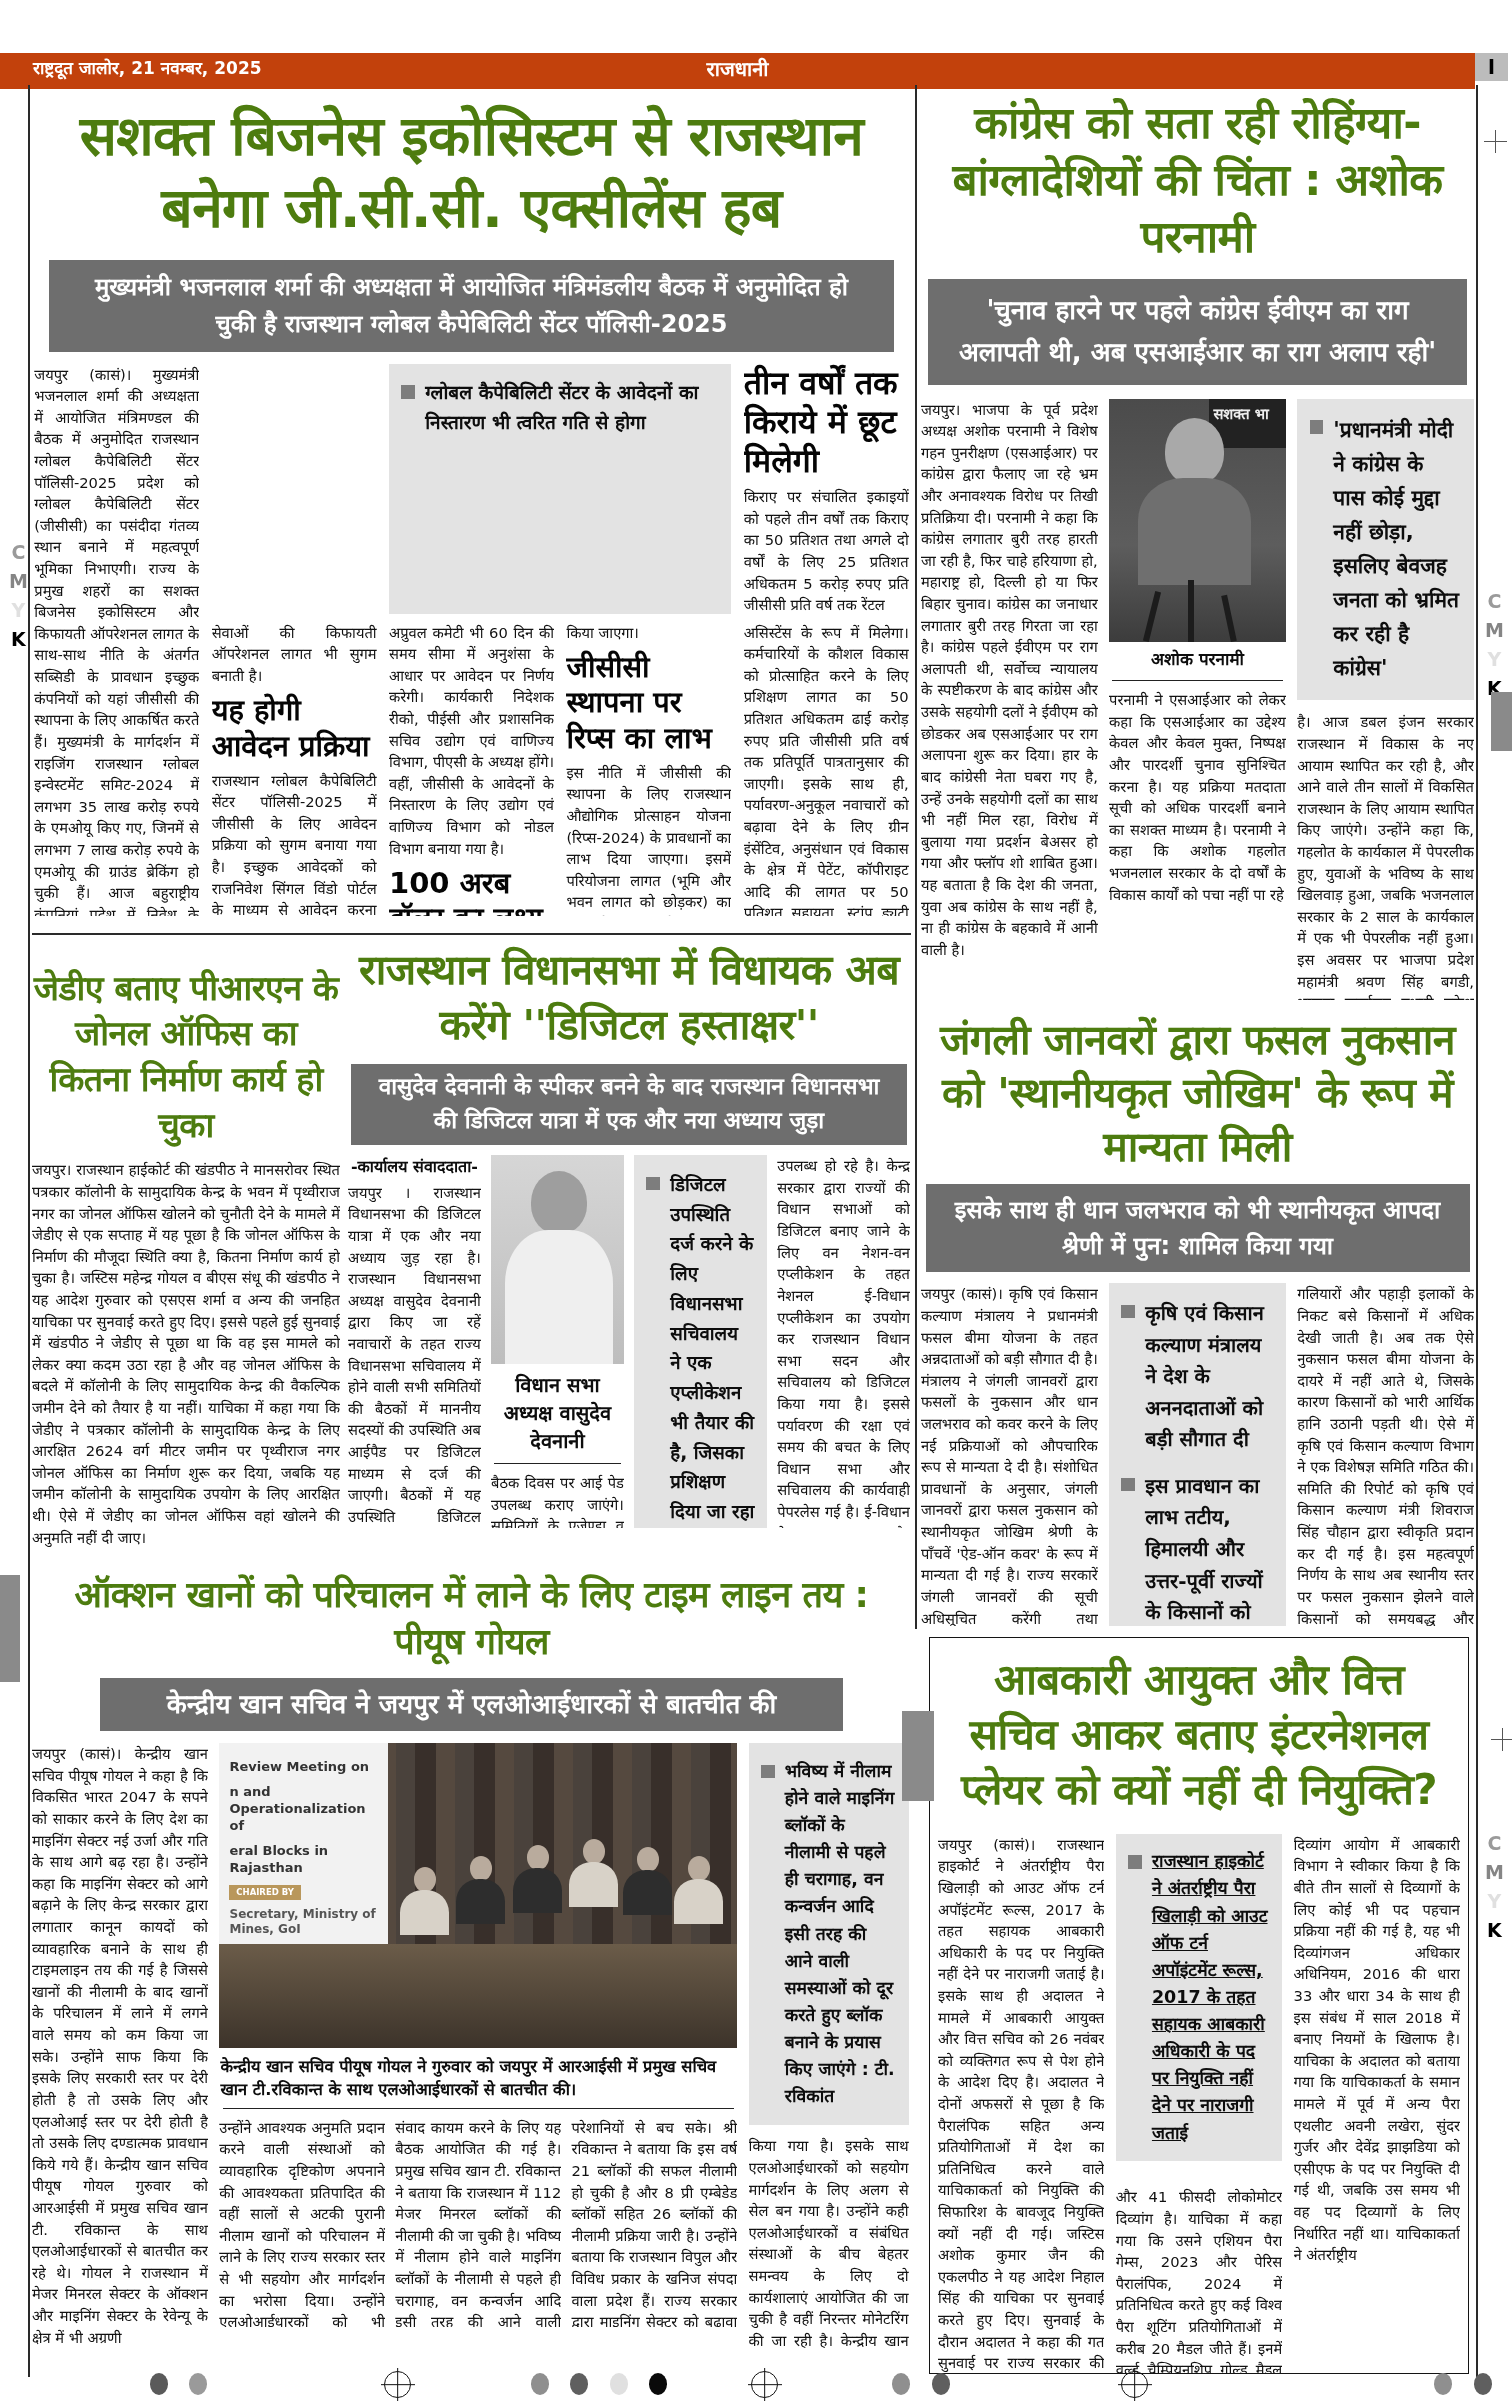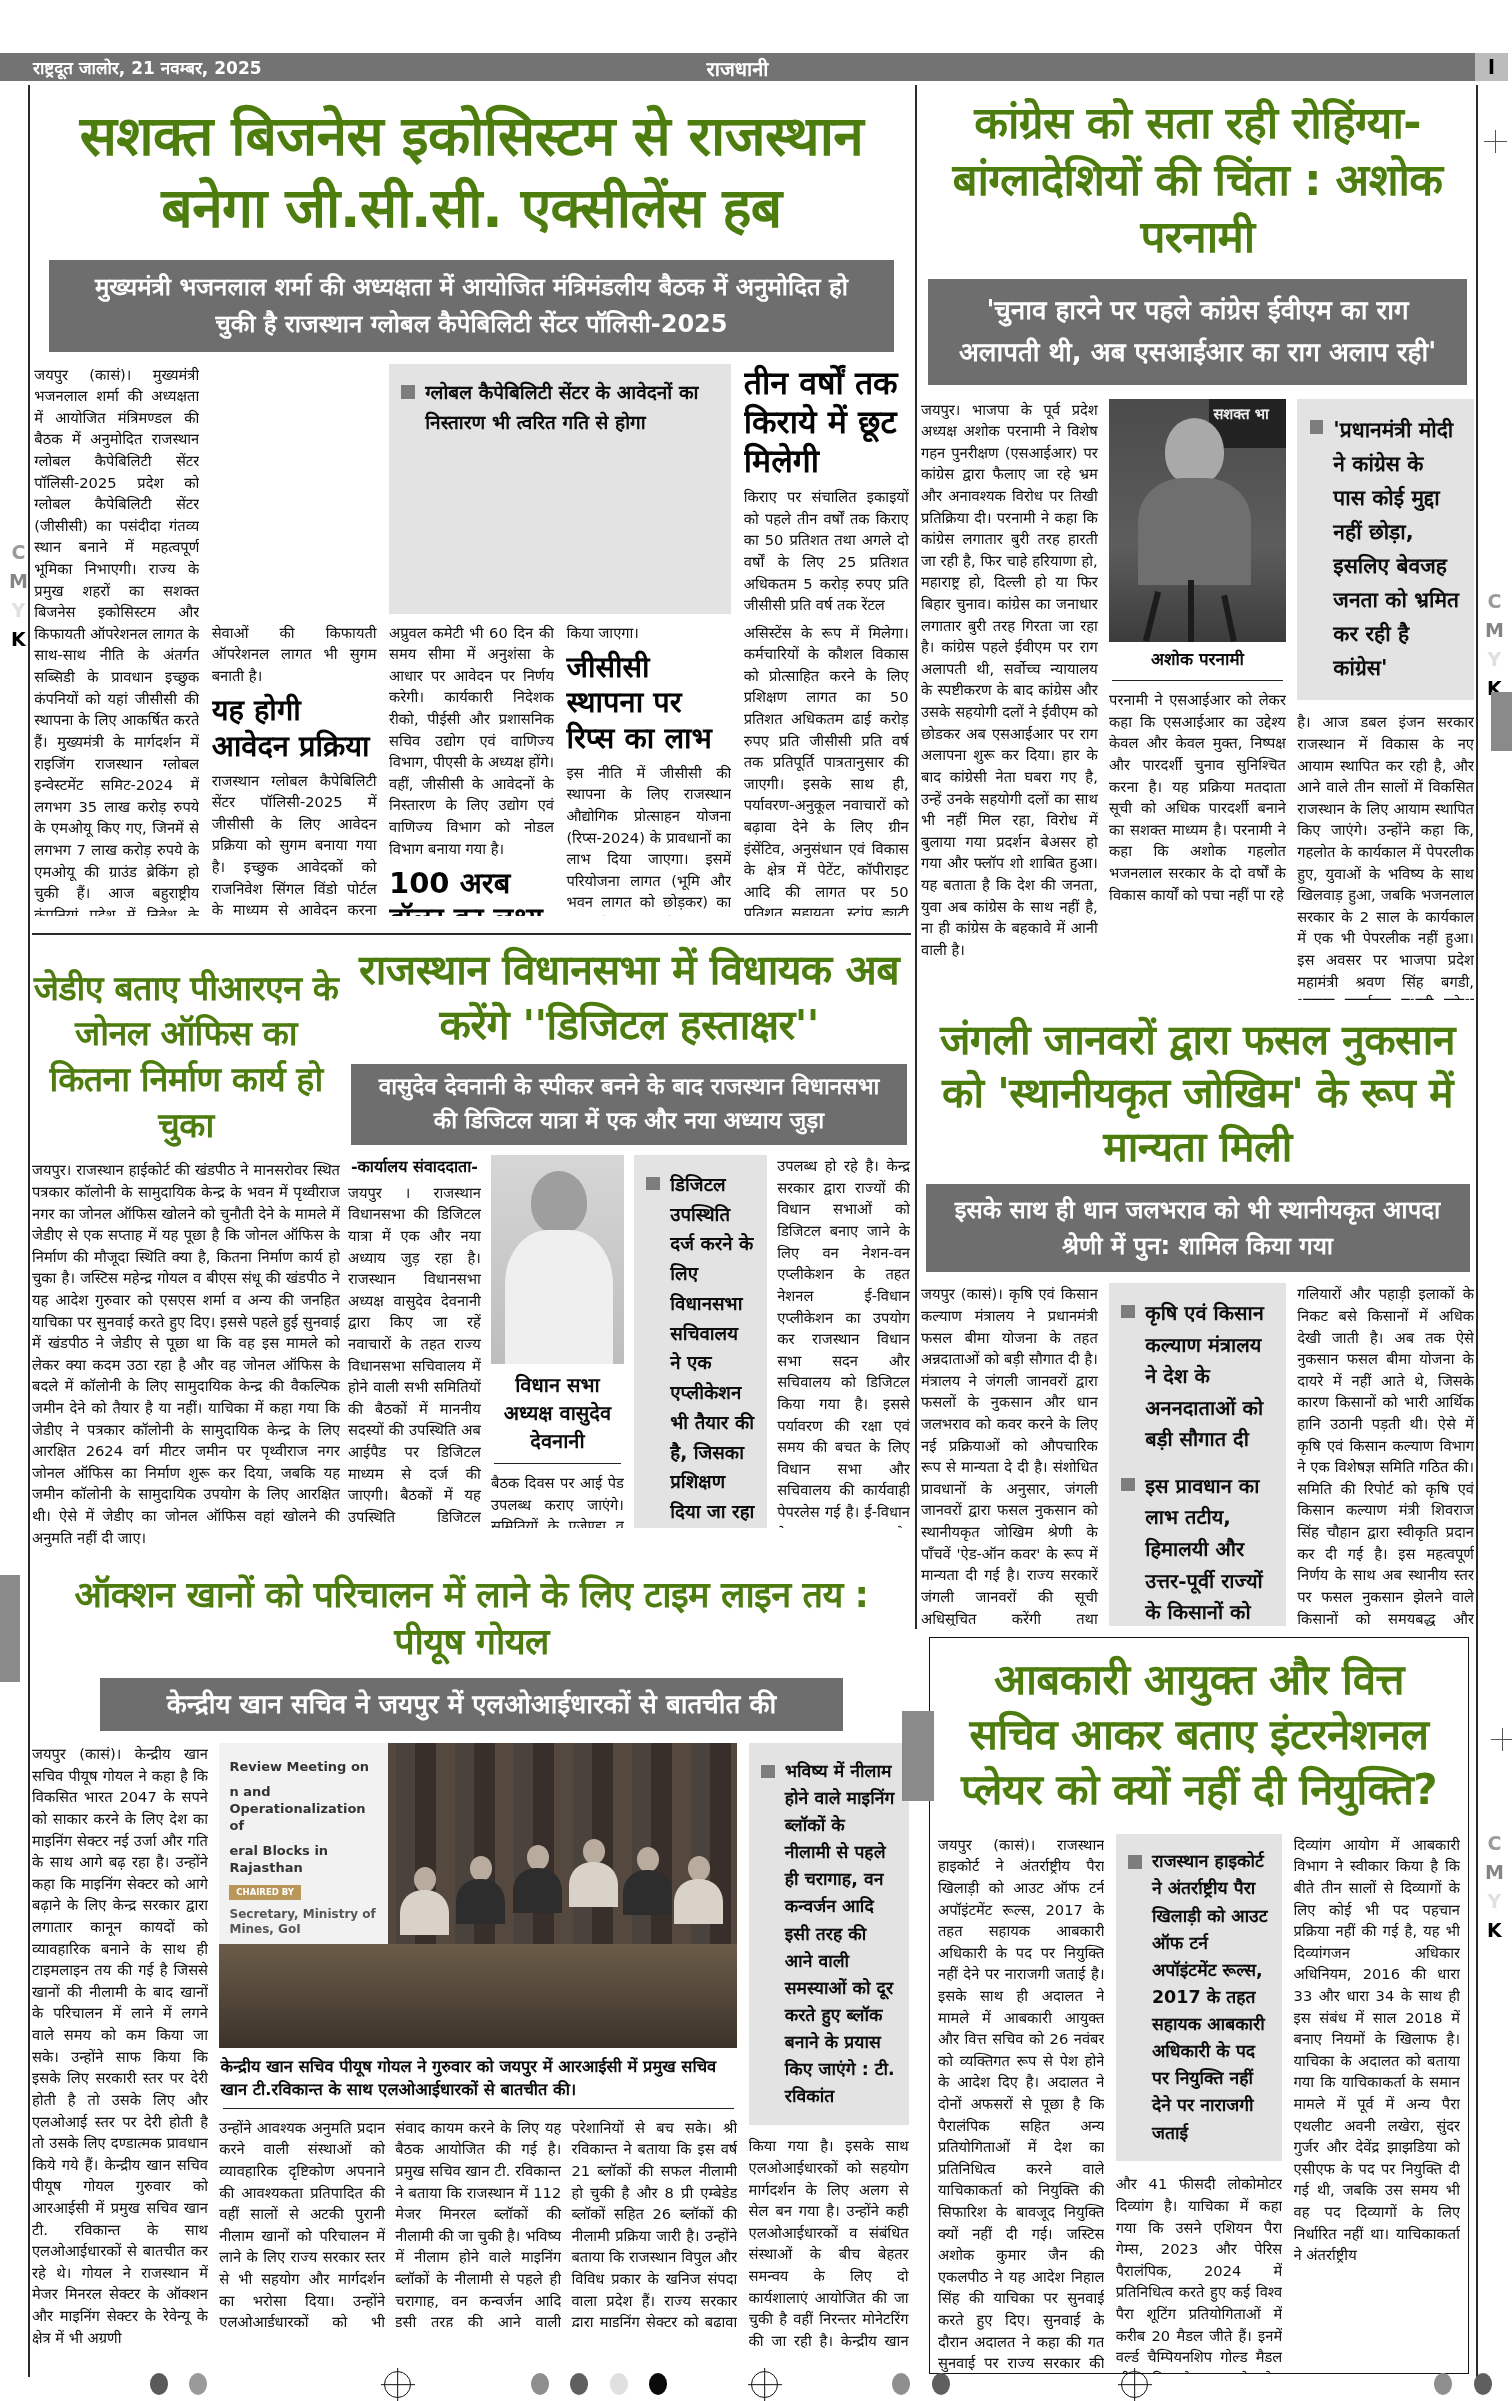--- a/index.html
+++ b/index.html
@@ -1,19 +1,19 @@
 <!DOCTYPE html>
 <html style="font-size:9px"><head>
 <meta charset="utf-8">
 <style>
   html,body{margin:0;padding:0;background:#fff;}
   #page{position:relative;width:1512px;height:2401px;background:#fff;overflow:hidden;
         font-family:"DejaVu Sans","Liberation Sans",sans-serif;color:#0d0d0d;}
   
-  .topbar{position:absolute;left:0;top:53px;width:1475px;height:28px;background:#737373;color:#fff;}
+  .topbar{position:absolute;left:0;top:53px;width:1475px;height:36px;background:#c2410c;color:#fff;}
   .topbar-left{position:absolute;left:33px;top:3.4px;font-size:17px;font-weight:700;}
   .topbar-center{position:absolute;left:50%;transform:translateX(-50%);top:2.3px;font-size:20px;font-weight:700;}
   .pagebox{position:absolute;left:1475px;top:53px;width:33px;height:28px;background:#bcbcbc;color:#000;
            display:flex;align-items:center;justify-content:center;font-size:20.3px;font-weight:700;}
   
   .vrule{position:absolute;width:1.7px;background:#2a2a2a;}
   .hrule{position:absolute;height:1.7px;background:#2a2a2a;}
   
   .article{position:absolute;overflow:hidden;}
   .headline{font-weight:800;text-align:center;color:#4d7c0f;letter-spacing:-0.6px;}
@@ -306,21 +306,21 @@
         <div class="bodytext">किया गया है। इसके साथ एलओआईधारकों को सहयोग मार्गदर्शन के लिए अलग से सेल बन गया है। उन्होंने कही एलओआईधारकों व संबंधित संस्थाओं के बीच बेहतर समन्वय के लिए दो कार्यशालाएं आयोजित की जा चुकी है वहीं निरन्तर मोनेटरिंग की जा रही है। केन्द्रीय खान उप सचिव आशीष सक्सेना, पीसीएफ पीके उपाध्याय, अरुण प्रसाद, सदस्य सचिव सीया विजय एन, निदेशक माइंस महावीर प्रसाद मीणा, संयुक्त सचिव माइंस अरविन्द सारस्वत, उप सचिव राजस्व, आईबीएम के अभय अग्रवाल, अतिरिक्त निदेशक महेश माथुर, एडीजी आलोक प्रकाश जैन सहित विभाग के वरिष्ठ अधिकारियों के साथ ही एलओआईधारकों के प्रतिनिधि उपस्थित रहे।</div>
       </div>
     </div>
   </section>
 
   <section class="article a7">
     <div class="headline">आबकारी आयुक्त और वित्त सचिव आकर बताए इंटरनेशनल प्लेयर को क्यों नहीं दी नियुक्ति?</div>
     <div class="cols a7-cols">
       <div class="cell bodytext">जयपुर (कासं)। राजस्थान हाइकोर्ट ने अंतर्राष्ट्रीय पैरा खिलाड़ी को आउट ऑफ टर्न अपॉइंटमेंट रूल्स, 2017 के तहत सहायक आबकारी अधिकारी के पद पर नियुक्ति नहीं देने पर नाराजगी जताई है। इसके साथ ही अदालत ने मामले में आबकारी आयुक्त और वित्त सचिव को 26 नवंबर को व्यक्तिगत रूप से पेश होने के आदेश दिए है। अदालत ने दोनों अफसरों से पूछा है कि पैरालंपिक सहित अन्य प्रतियोगिताओं में देश का प्रतिनिधित्व करने वाले याचिकाकर्ता को नियुक्ति की सिफारिश के बावजूद नियुक्ति क्यों नहीं दी गई। जस्टिस अशोक कुमार जैन की एकलपीठ ने यह आदेश निहाल सिंह की याचिका पर सुनवाई करते हुए दिए। सुनवाई के दौरान अदालत ने कहा की गत सुनवाई पर राज्य सरकार की ओर से मामले में सकारात्मक निर्णय लेकर 2 सप्ताह में अवगत कराने को कहा गया था।</div>
       <div class="cell">
-        <div class="graybox" style="margin-bottom:12px;">
+        <div class="graybox" style="margin-bottom:25px;text-decoration:underline;">
           <div class="bullet-item" style="margin-bottom:0;">
             <span class="bsq"></span>
             <span class="btext">राजस्थान हाइकोर्ट ने अंतर्राष्ट्रीय पैरा खिलाड़ी को आउट ऑफ टर्न अपॉइंटमेंट रूल्स, 2017 के तहत सहायक आबकारी अधिकारी के पद पर नियुक्ति नहीं देने पर नाराजगी जताई</span>
           </div>
         </div>
         <div class="bodytext">और 41 फीसदी लोकोमोटर दिव्यांग है। याचिका में कहा गया कि उसने एशियन पैरा गेम्स, 2023 और पेरिस पैरालंपिक, 2024 में प्रतिनिधित्व करते हुए कई विश्व पैरा शूटिंग प्रतियोगिताओं में करीब 20 मैडल जीते हैं। इनमें वर्ल्ड चैम्पियनशिप गोल्ड मैडल भी शामिल है। राज्य के खेल विभाग ने 29 सितंबर, 2023 को आउट ऑफ टर्न अपॉइंटमेंट रूल्स, 2017 के तहत उसका ए श्रेणी में चयन करते हुए उसे सहायक आबकारी अधिकारी की साल 2023-24 की रिक्तियों के विरुद्ध नियुक्ति देने की सिफारिश की। इसमें कहा गया कि यदि पद रिक्त नहीं है</div>
       </div>
       <div class="cell bodytext">दिव्यांग आयोग में आबकारी विभाग ने स्वीकार किया है कि बीते तीन सालों से दिव्यागों के लिए कोई भी पद पहचान प्रक्रिया नहीं की गई है, यह भी दिव्यांगजन अधिकार अधिनियम, 2016 की धारा 33 और धारा 34 के साथ ही इस संबंध में साल 2018 में बनाए नियमों के खिलाफ है। याचिका के अदालत को बताया गया कि याचिकाकर्ता के समान मामले में पूर्व में अन्य पैरा एथलीट अवनी लखेरा, सुंदर गुर्जर और देवेंद्र झाझडिया को एसीएफ के पद पर नियुक्ति दी गई थी, जबकि उस समय भी वह पद दिव्यागों के लिए निर्धारित नहीं था। याचिकाकर्ता ने अंतर्राष्ट्रीय</div>
     </div>
   </section>

